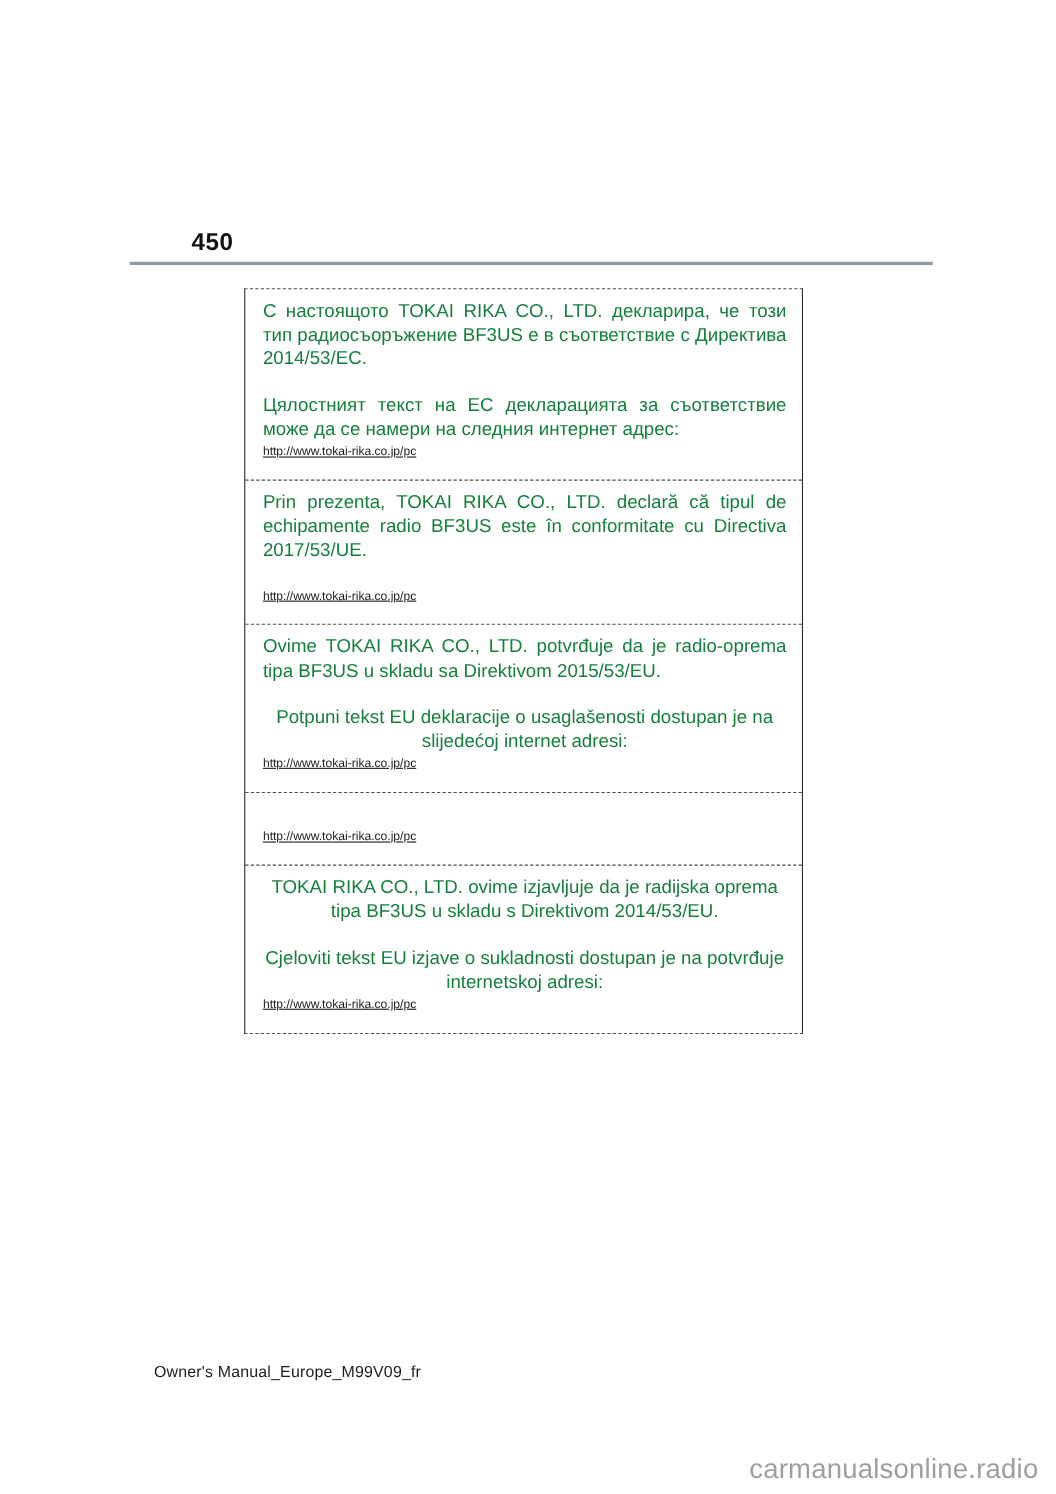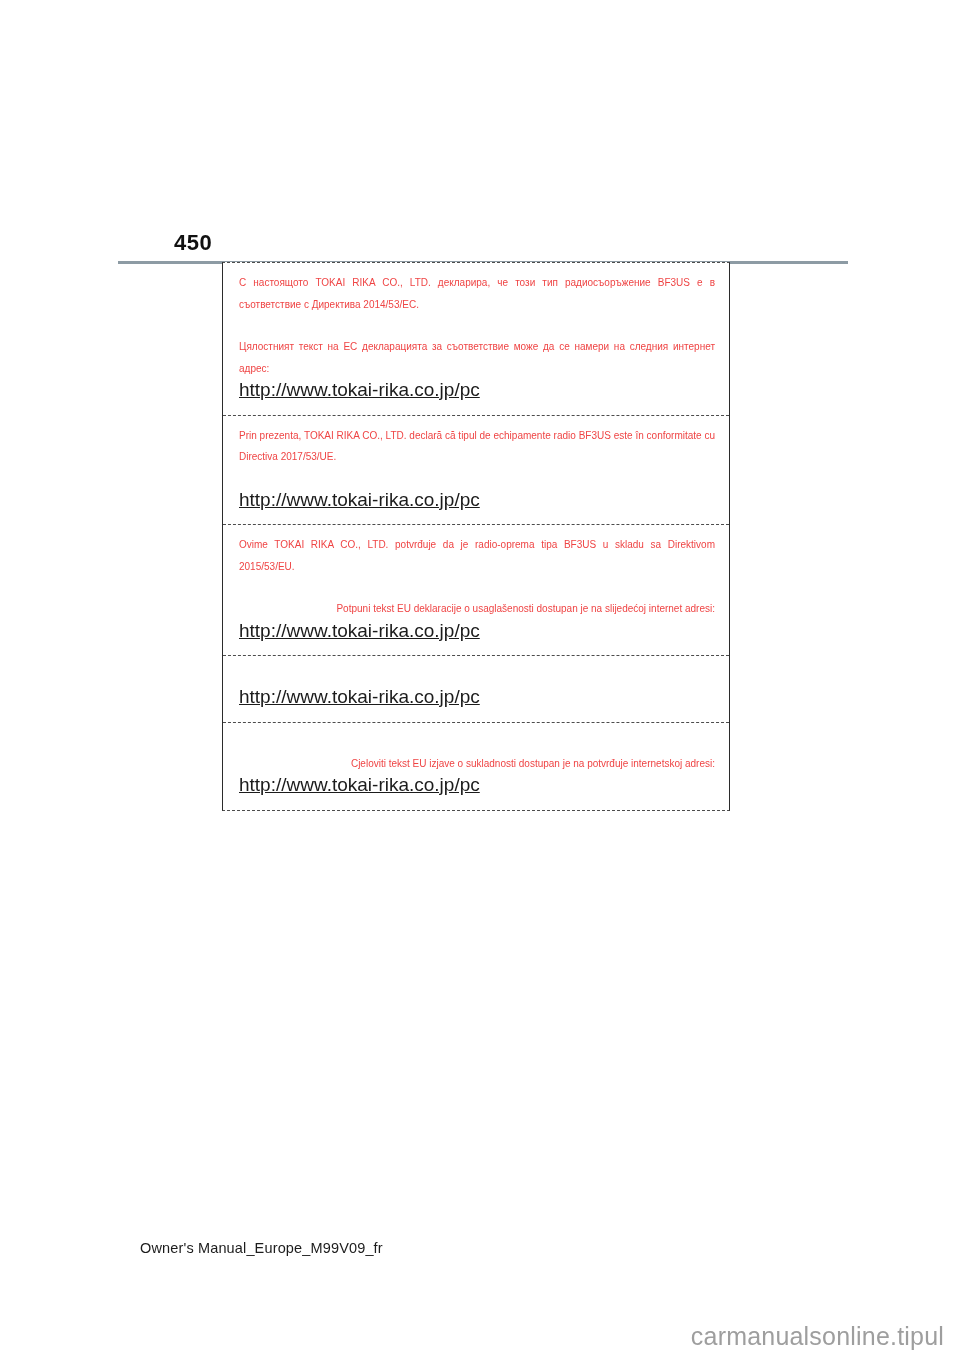--- a/index.html
+++ b/index.html
@@ -23,21 +23,20 @@
     top: 208px;
     width: 730px;
   }
   #page-number {
     font-size: 22px;
     font-weight: bold;
     letter-spacing: 0.5px;
     color: #111111;
     line-height: 1.1;
     padding-left: 56px;
-    margin-top: 23px;
   }
   #header-rule {
     margin-top: 6px;
     height: 3px;
     background: #8d9ba4;
   }
 
   
   #declaration-table {
     position: absolute;
@@ -53,37 +52,37 @@
   }
   .decl-row {
     border-bottom: 1px dashed #4d4d4d;
     padding: 9px 14px 14px 16px;
     box-sizing: border-box;
   }
   .decl-row:last-child {
     border-bottom: none;
   }
   .decl-para {
-    font-size: 10px;
+    font-size: 17px;
     line-height: 21.5px;
-    color: #ef4444;
+    color: #15803d;
     margin: 0;
   }
   .decl-para.justified {
     text-align: justify;
     text-align-last: left;
   }
   .decl-para.plain {
-    text-align: right;
+    text-align: center;
   }
   .para-gap {
     height: 21px;
   }
   .decl-url {
-    font-size: 19px;
+    font-size: 11px;
     line-height: 21.5px;
     color: #1c1c1c;
     text-decoration: underline;
     display: inline-block;
   }
 
   
   #doc-footer {
     position: absolute;
     left: 140px;
@@ -132,22 +131,23 @@
     <p class="decl-para plain">Potpuni tekst EU deklaracije o usaglašenosti dostupan je na slijedećoj internet adresi:</p>
     <a class="decl-url" href="#">http://www.tokai-rika.co.jp/pc</a>
   </div>
 
   <div class="decl-row">
     <div class="para-gap"></div>
     <a class="decl-url" href="#">http://www.tokai-rika.co.jp/pc</a>
   </div>
 
   <div class="decl-row">
+    <p class="decl-para plain">TOKAI RIKA CO., LTD. ovime izjavljuje da je radijska oprema tipa BF3US u skladu s Direktivom 2014/53/EU.</p>
     <div class="para-gap"></div>
     <p class="decl-para plain">Cjeloviti tekst EU izjave o sukladnosti dostupan je na potvrđuje internetskoj adresi:</p>
     <a class="decl-url" href="#">http://www.tokai-rika.co.jp/pc</a>
   </div>
 
 </div>
 
 <div id="doc-footer">Owner's Manual_Europe_M99V09_fr</div>
 
-<div id="watermark">carmanualsonline.tipul</div>
+<div id="watermark">carmanualsonline.radio</div>
 
 </body></html>

